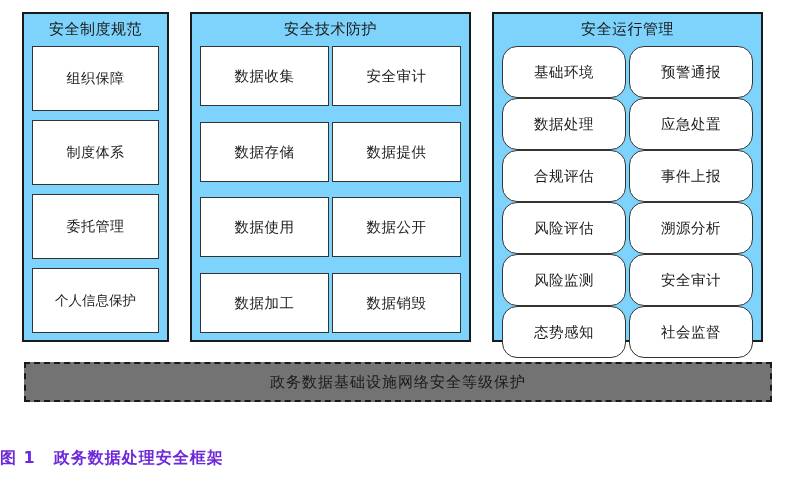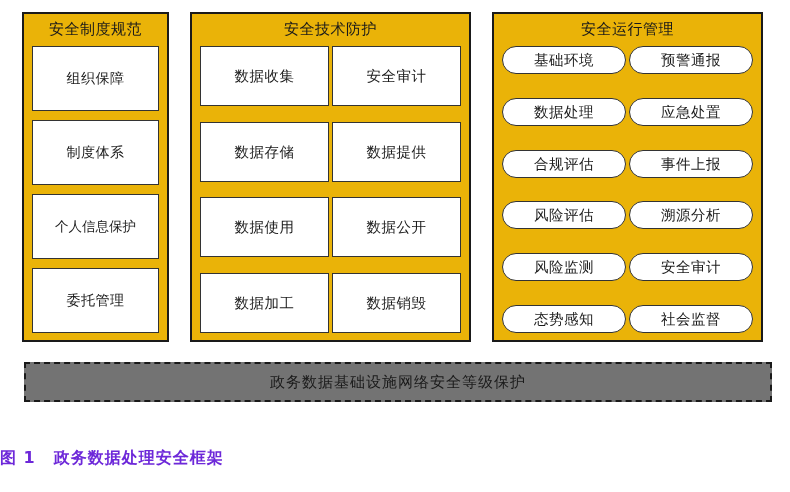--- a/index.html
+++ b/index.html
@@ -30,21 +30,21 @@
     left: 0;
     top: 0;
     width: 790px;
     height: 350px;
   }
 
   .panel {
     position: absolute;
     box-sizing: border-box;
     border: 2px solid #1a1a1a;
-    background: #eab308;
+    background: #7dd3fc;
     top: 12px;
     height: 330px;
   }
 
   .panel-left   { left: 22px;  width: 147px; }
   .panel-middle { left: 190px; width: 281px; }
   .panel-right  { left: 492px; width: 271px; }
 
   .panel-title {
     position: absolute;
@@ -91,21 +91,21 @@
 
   
   .panel-left .panel-body { justify-content: space-between; gap: 9px; }
   .panel-left .card { width: 100%; height: 66px; font-size: 14px; }
   .panel-left .card.wide-text { font-size: 13.5px; letter-spacing: 0px; }
 
   
   .panel-middle .card { width: 129px; height: 60px; }
 
   
-  .panel-right .card { width: 124px; height: 28px; border-radius: 15px; }
+  .panel-right .card { width: 124px; height: 52px; border-radius: 15px; }
 
   
   .foundation {
     position: absolute;
     left: 24px;
     top: 362px;
     width: 748px;
     height: 40px;
     box-sizing: border-box;
     border: 2.5px dashed #1a1a1a;
@@ -142,22 +142,22 @@
 
 <div id="figure">
 
   <div class="panels">
 
     <div class="panel panel-left">
       <div class="panel-title">安全制度规范</div>
       <div class="panel-body">
         <div class="card">组织保障</div>
         <div class="card">制度体系</div>
+        <div class="card">委托管理</div>
         <div class="card wide-text">个人信息保护</div>
-        <div class="card">委托管理</div>
       </div>
     </div>
 
     <div class="panel panel-middle">
       <div class="panel-title">安全技术防护</div>
       <div class="panel-body grid2">
         <div class="card">数据收集</div>
         <div class="card">安全审计</div>
         <div class="card">数据存储</div>
         <div class="card">数据提供</div>

